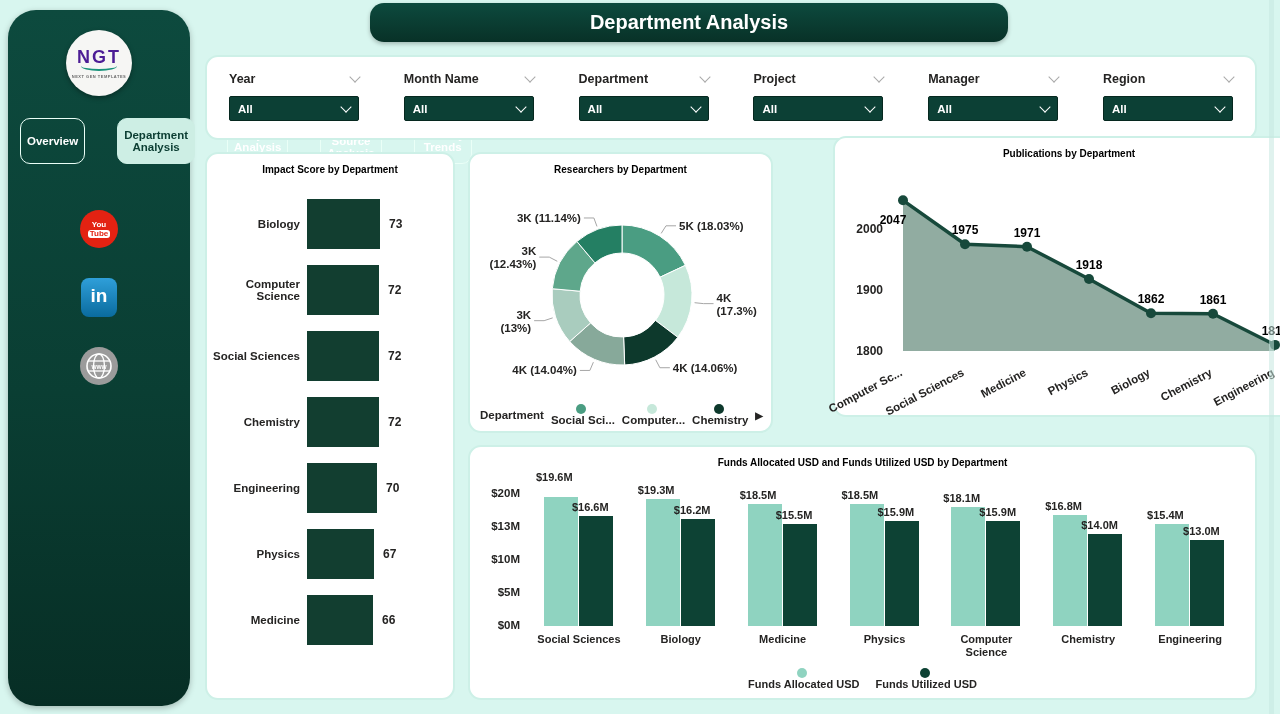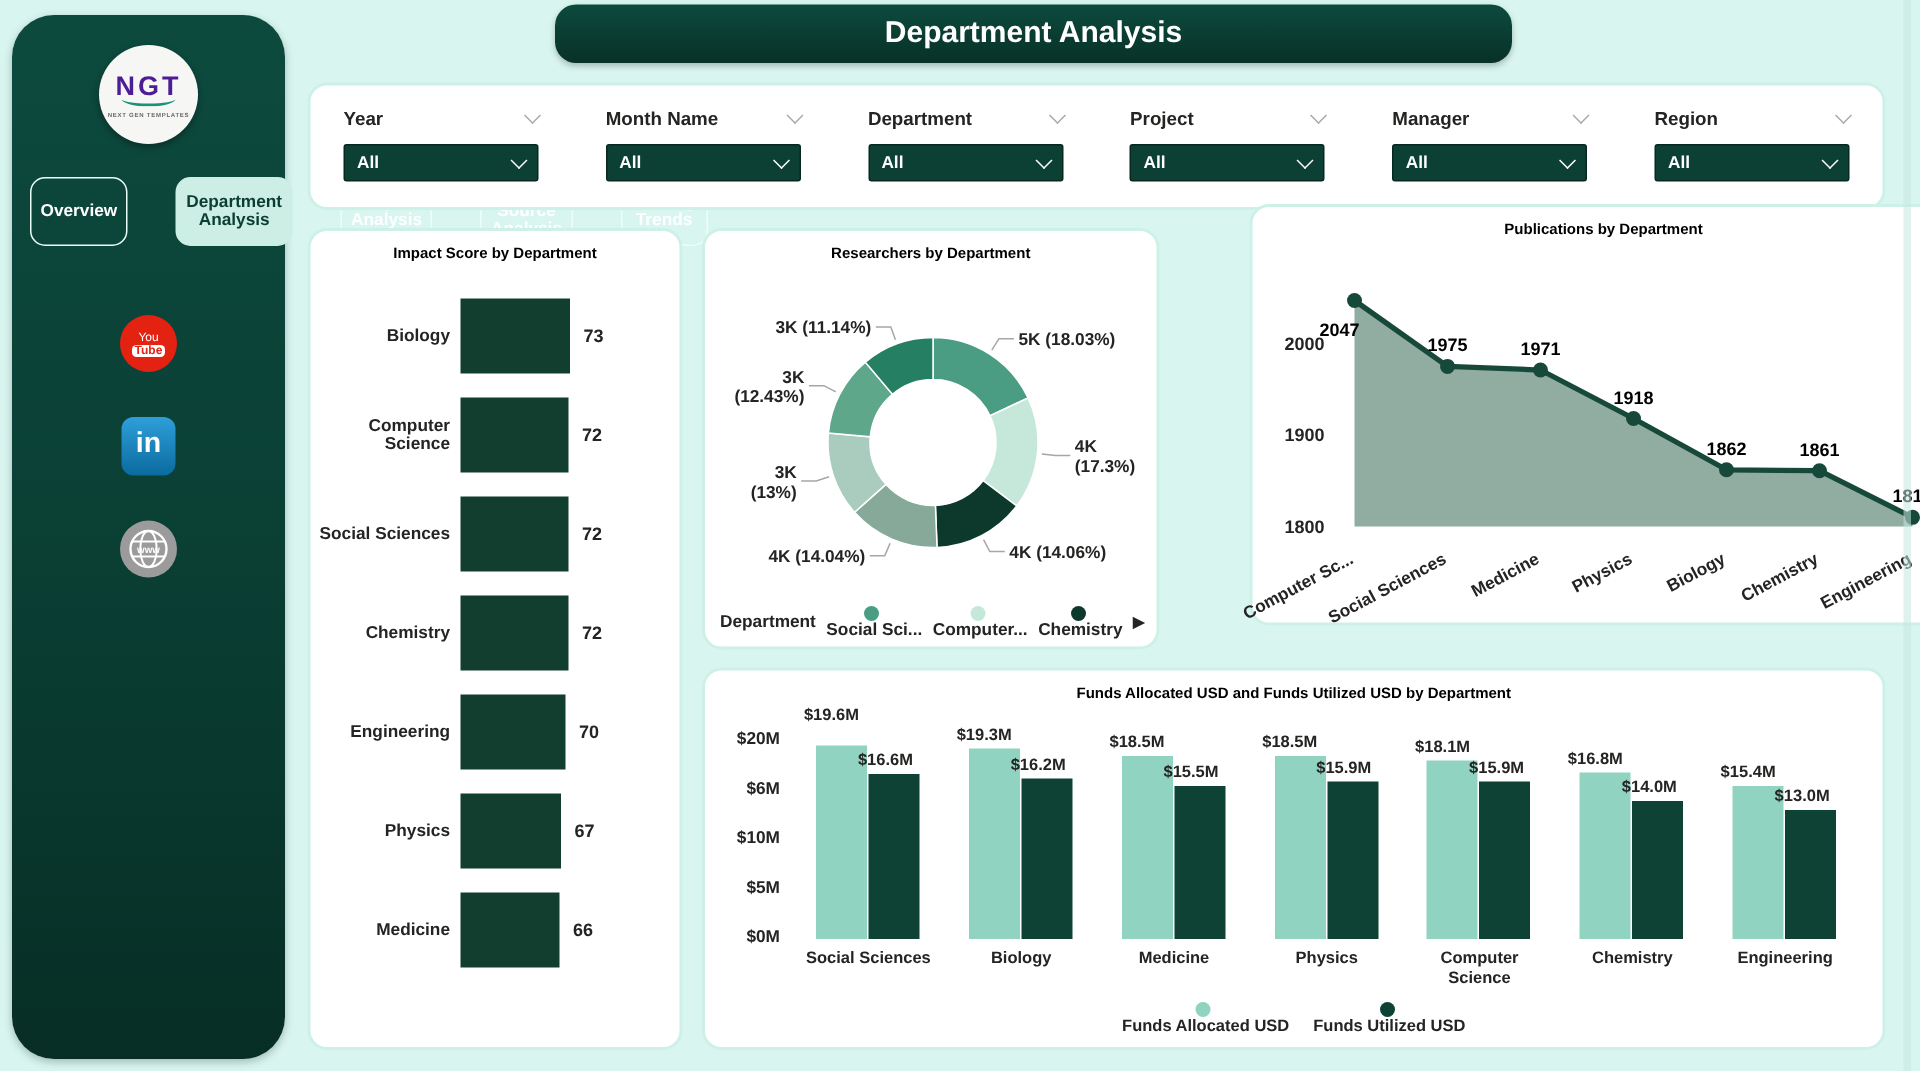--- a/index.html
+++ b/index.html
@@ -15,21 +15,21 @@
   .logo-text{font-size:18px;font-weight:bold;color:#4c1d95;letter-spacing:2px;line-height:1;}
   .logo-swoosh{width:36px;height:8px;border-bottom:2px solid #18927a;border-radius:50%;margin-top:-5px;}
   .logo-sub{font-size:4px;color:#6a6a6a;margin-top:3px;letter-spacing:.5px;font-weight:bold;}
   .nav{margin-top:22px;display:flex;flex-direction:row;gap:32px;width:158px;}
   .navbtn{height:44px;border:1.5px solid #eafff7;border-radius:10px;color:#fff;font-weight:bold;font-size:11.5px;
     display:flex;align-items:center;justify-content:center;text-align:center;padding:0 6px;cursor:pointer;background:transparent;}
   .navbtn.active{background:#cdeee4;color:#0b3d32;border-color:#cdeee4;}
   .socials{margin-top:46px;display:flex;flex-direction:column;align-items:center;gap:30px;}
   .soc{cursor:pointer;display:flex;align-items:center;justify-content:center;}
   .soc.yt{width:38px;height:38px;border-radius:50%;background:#e32212;flex-direction:column;line-height:1;}
-  .soc.yt .l1{color:#fff;font-size:8px;font-weight:normal;}
+  .soc.yt .l1{color:#fff;font-size:8px;font-weight:bold;}
   .soc.yt .l2{color:#e32212;background:#fff;border-radius:3px;font-size:8px;font-weight:bold;padding:0 2px;margin-top:1px;}
   .soc.li{width:36px;height:36px;border-radius:8px;background:linear-gradient(180deg,#2f9fd9,#0a6b9e);
     color:#fff;font-size:19px;font-weight:bold;padding-bottom:3px;}
   .soc.www{width:38px;height:38px;border-radius:50%;background:#9b9b9b;}
 
   
   .headerpill{position:absolute;left:370px;top:3px;width:638px;height:39px;border-radius:14px;
     background:linear-gradient(180deg,#0d4a3e,#083127);display:flex;align-items:center;justify-content:center;
     color:#fff;font-size:20px;font-weight:bold;box-shadow:0 2px 4px rgba(0,0,0,.25);}
 
@@ -299,21 +299,21 @@
         <text x="376" y="216" text-anchor="end" font-size="11.5" font-weight="bold" fill="#252423" transform="rotate(-28 376 216)">Chemistry</text>
         <text x="438" y="216" text-anchor="end" font-size="11.5" font-weight="bold" fill="#252423" transform="rotate(-28 438 216)">Engineering</text>
       </svg>
   </section>
 
   <section class="card fundscard">
     <h3>Funds Allocated USD and Funds Utilized USD by Department</h3>
     <div class="funds-body">
       <div class="yaxis" id="funds-yaxis">
           <div class="ytick" style="top: -7px;">$20M</div>
-          <div class="ytick" style="top: 26px;">$6M</div>
+          <div class="ytick" style="top: 26px;">$13M</div>
           <div class="ytick" style="top: 59px;">$10M</div>
           <div class="ytick" style="top: 92px;">$5M</div>
           <div class="ytick" style="top: 125px;">$0M</div>
         </div>
       <div class="groups" id="funds-groups">
           <div class="fgroupcol">
             <div class="barswrap">
               <div class="fbar" style="left: 0px; height: 129.36px; background: rgb(143, 211, 192);"></div>
               <div class="fbar" style="left: 35px; height: 109.56px; background: rgb(13, 66, 52);"></div>
               <div class="fval" style="left: -8px; bottom: 143px; text-align: center;">$19.6M</div>

